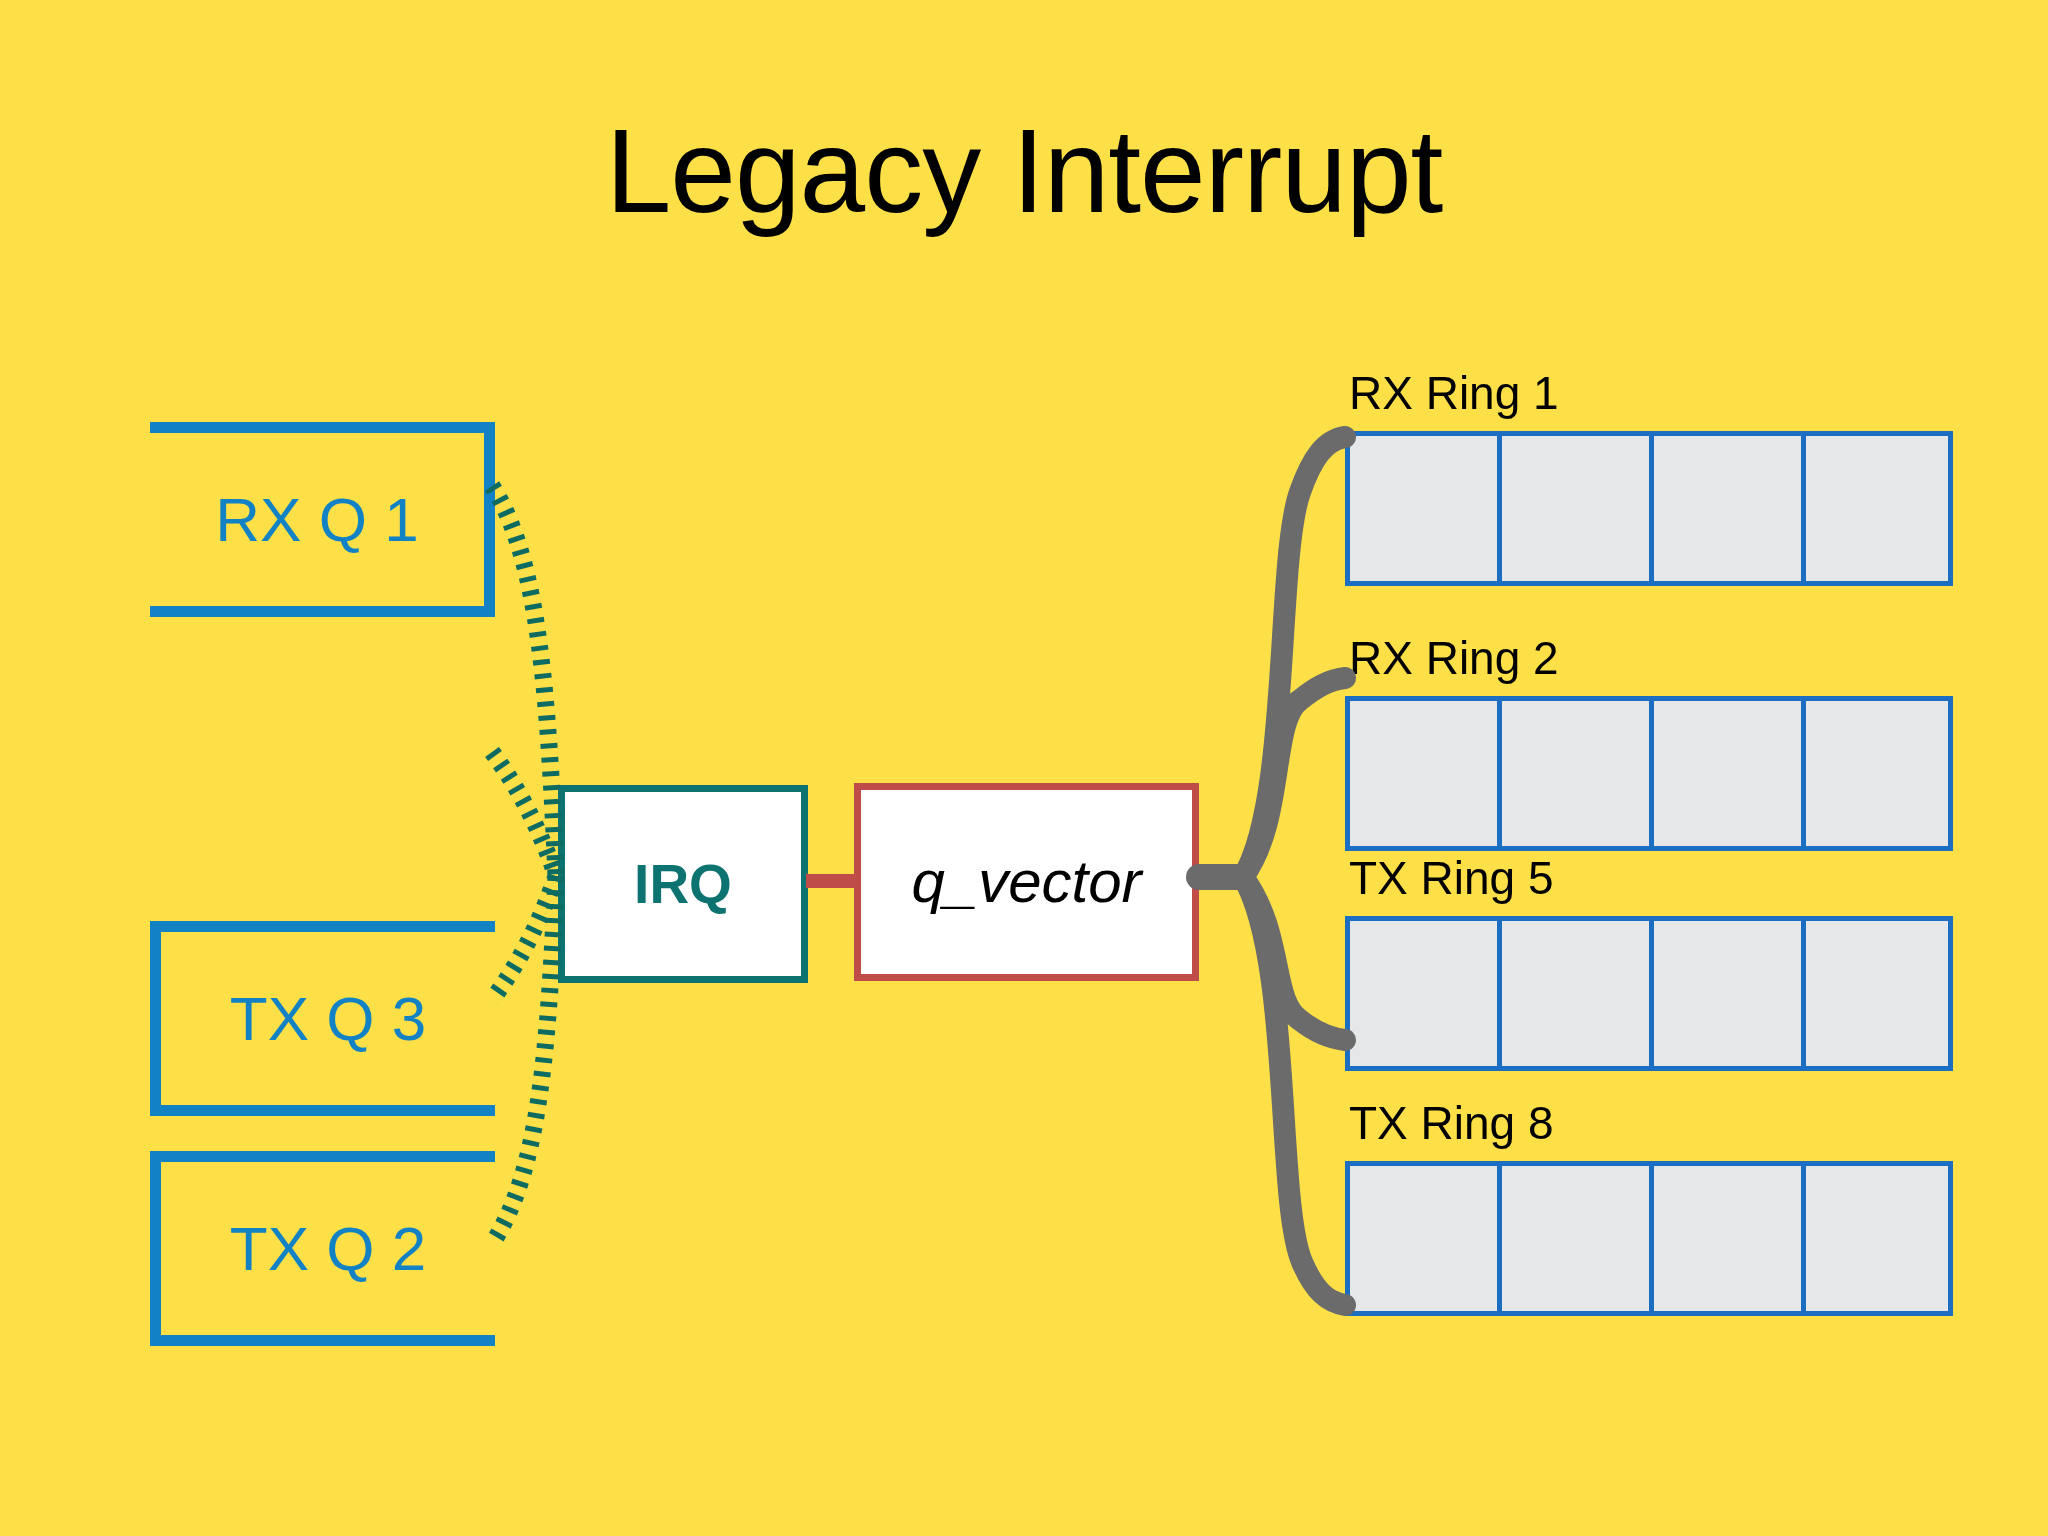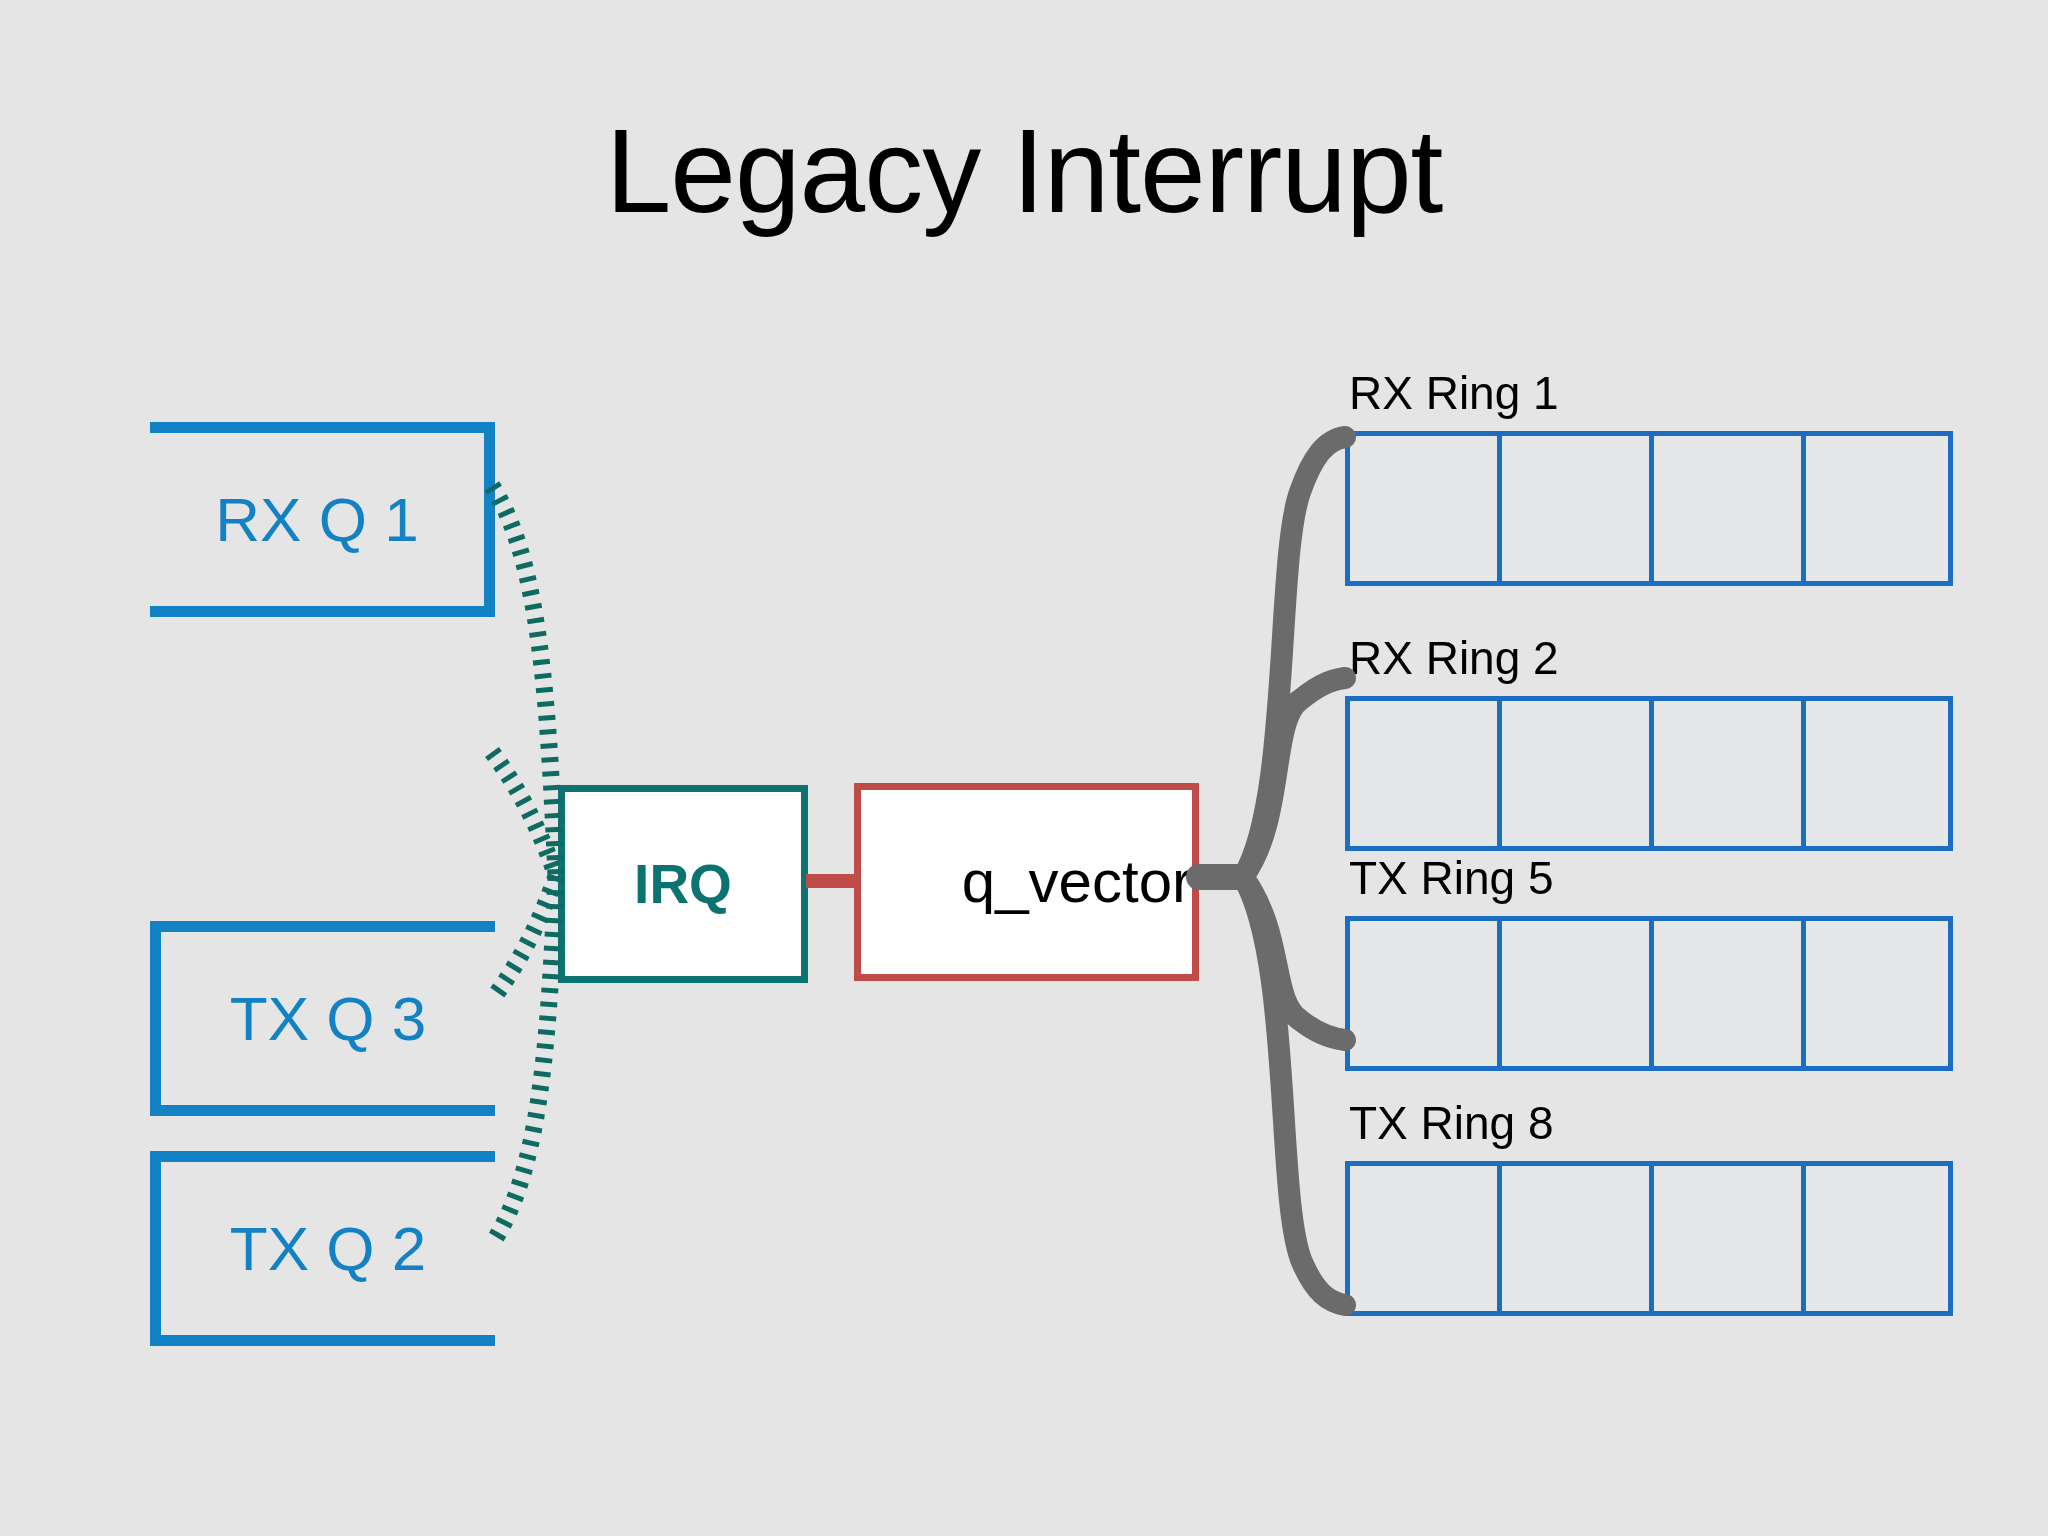--- a/index.html
+++ b/index.html
@@ -7,21 +7,21 @@
     padding: 0;
     background: #ffffff;
   }
   body {
     font-family: "Liberation Sans", sans-serif;
   }
   #slide {
     position: relative;
     width: 2048px;
     height: 1536px;
-    background: #e5e5e5;
+    background: #fde047;
     overflow: hidden;
   }
 
   
   #title {
     position: absolute;
     left: 0;
     top: 110px;
     width: 2048px;
     text-align: center;
@@ -90,25 +90,26 @@
   #qvector-box {
     position: absolute;
     box-sizing: border-box;
     border: 7px solid #bf4c49;
     background: #ffffff;
   }
   #qvector-box .boxlabel {
     position: absolute;
     left: 0; right: 0; top: 50%;
     transform: translateY(-50%);
-    text-align: right;
+    text-align: center;
     color: #000000;
     font-size: 60px;
     line-height: 1;
     white-space: nowrap;
+    font-style: italic;
   }
 
   
   #irq-qvector-link {
     position: absolute;
     background: #bf4c49;
   }
 
   
   .ring-group { position: absolute; }

